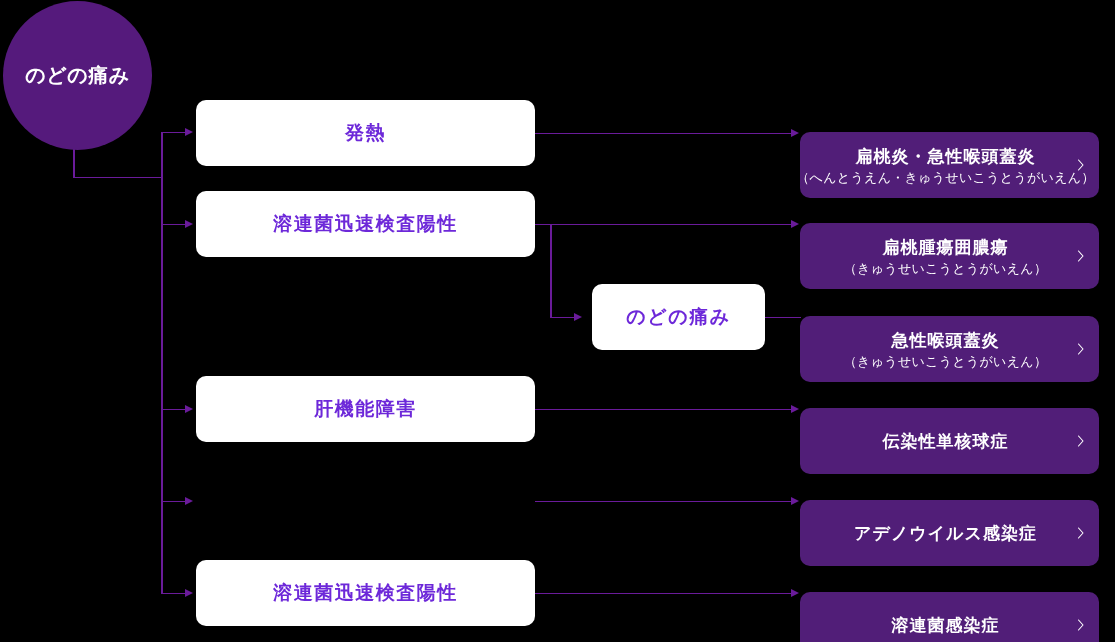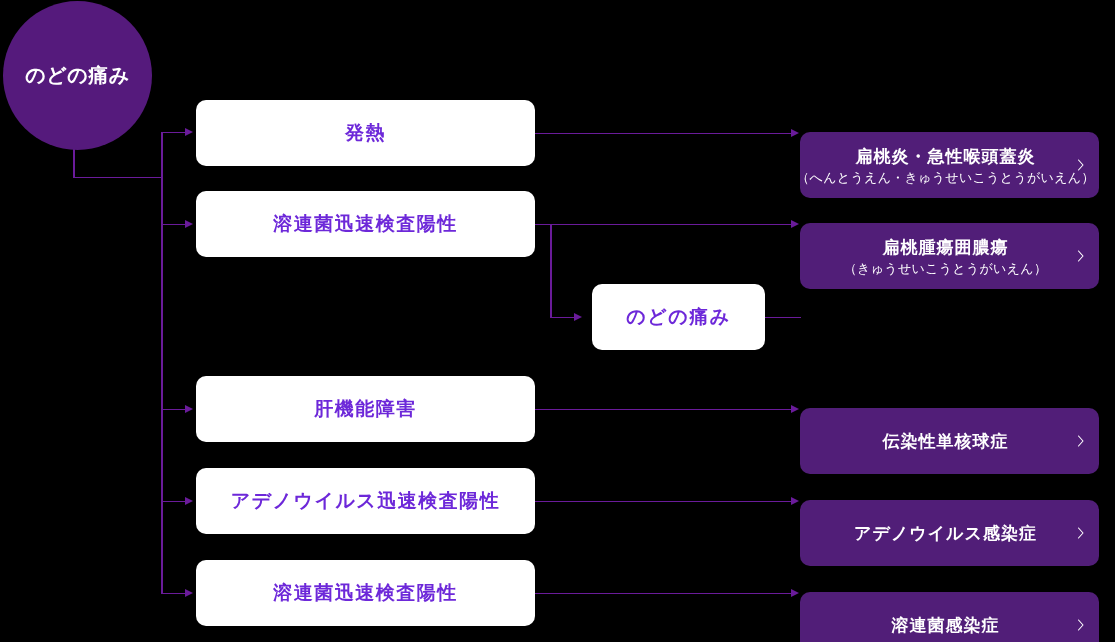--- a/index.html
+++ b/index.html
@@ -174,23 +174,20 @@
   </div>
 
   <div class="symptom-box" style="left:592px; top:284px; width:173px; height:66px;">
     <span class="symptom-label">のどの痛み</span>
   </div>
 
   <div class="symptom-box" style="left:196px; top:376px; width:339px; height:66px;">
     <span class="symptom-label">肝機能障害</span>
   </div>
 
-  <div class="symptom-box" style="left:196px; top:468px; width:339px; height:66px;">
-    <span class="symptom-label">アデノウイルス迅速検査陽性</span>
-  </div>
 
   <div class="symptom-box" style="left:196px; top:560px; width:339px; height:66px;justify-content:center;">
     <span class="symptom-label">溶連菌迅速検査陽性</span>
   </div>
 
   <div class="diagnosis-box" style="left:800px; top:100px; width:299px; height:66px;">
     <span class="dx-title">扁桃炎・急性喉頭蓋炎</span>
     <span class="dx-sub">（へんとうえん・きゅうせいこうとうがいえん）</span>
     <span class="dx-chevron">
       <svg viewBox="0 0 10 14" width="10" height="14" fill="none" stroke="#ffffff" stroke-width="1.1" stroke-linecap="round" stroke-linejoin="round">
@@ -202,20 +199,29 @@
   <div class="diagnosis-box" style="left:800px; top:191px; width:299px; height:66px;">
     <span class="dx-title">扁桃腫瘍囲膿瘍</span>
     <span class="dx-sub">（きゅうせいこうとうがいえん）</span>
     <span class="dx-chevron">
       <svg viewBox="0 0 10 14" width="10" height="14" fill="none" stroke="#ffffff" stroke-width="1.1" stroke-linecap="round" stroke-linejoin="round">
           <path d="M2.5 2 L7 7 L2.5 12"></path>
         </svg>
     </span>
   </div>
 
+  <div class="diagnosis-box" style="left:800px; top:284px; width:299px; height:66px;">
+    <span class="dx-title">急性喉頭蓋炎</span>
+    <span class="dx-sub">（きゅうせいこうとうがいえん）</span>
+    <span class="dx-chevron">
+      <svg viewBox="0 0 10 14" width="10" height="14" fill="none" stroke="#ffffff" stroke-width="1.1" stroke-linecap="round" stroke-linejoin="round">
+          <path d="M2.5 2 L7 7 L2.5 12"></path>
+        </svg>
+    </span>
+  </div>
 
   <div class="diagnosis-box" style="left:800px; top:376px; width:299px; height:66px;">
     <span class="dx-title">伝染性単核球症</span>
 
     <span class="dx-chevron">
       <svg viewBox="0 0 10 14" width="10" height="14" fill="none" stroke="#ffffff" stroke-width="1.1" stroke-linecap="round" stroke-linejoin="round">
           <path d="M2.5 2 L7 7 L2.5 12"></path>
         </svg>
     </span>
   </div>

